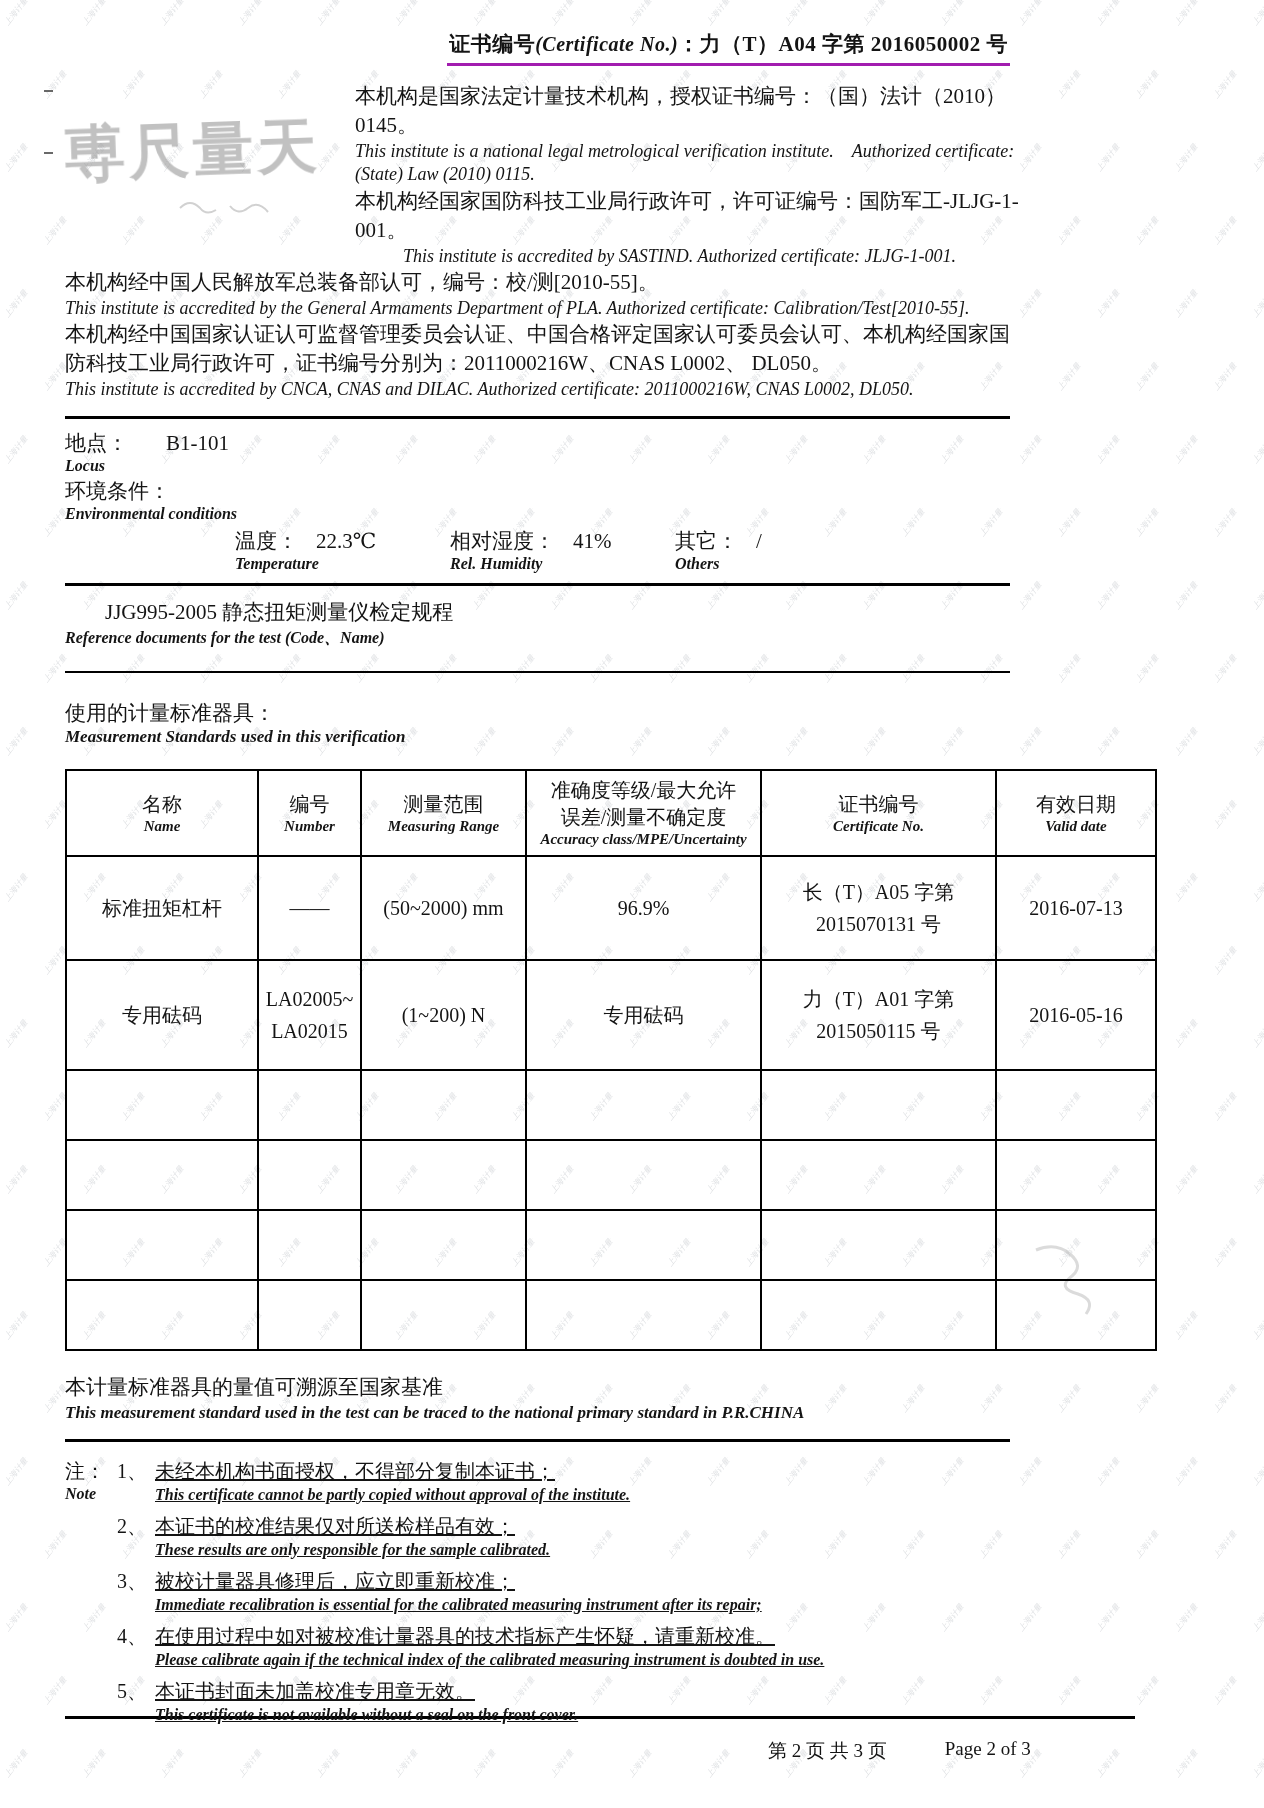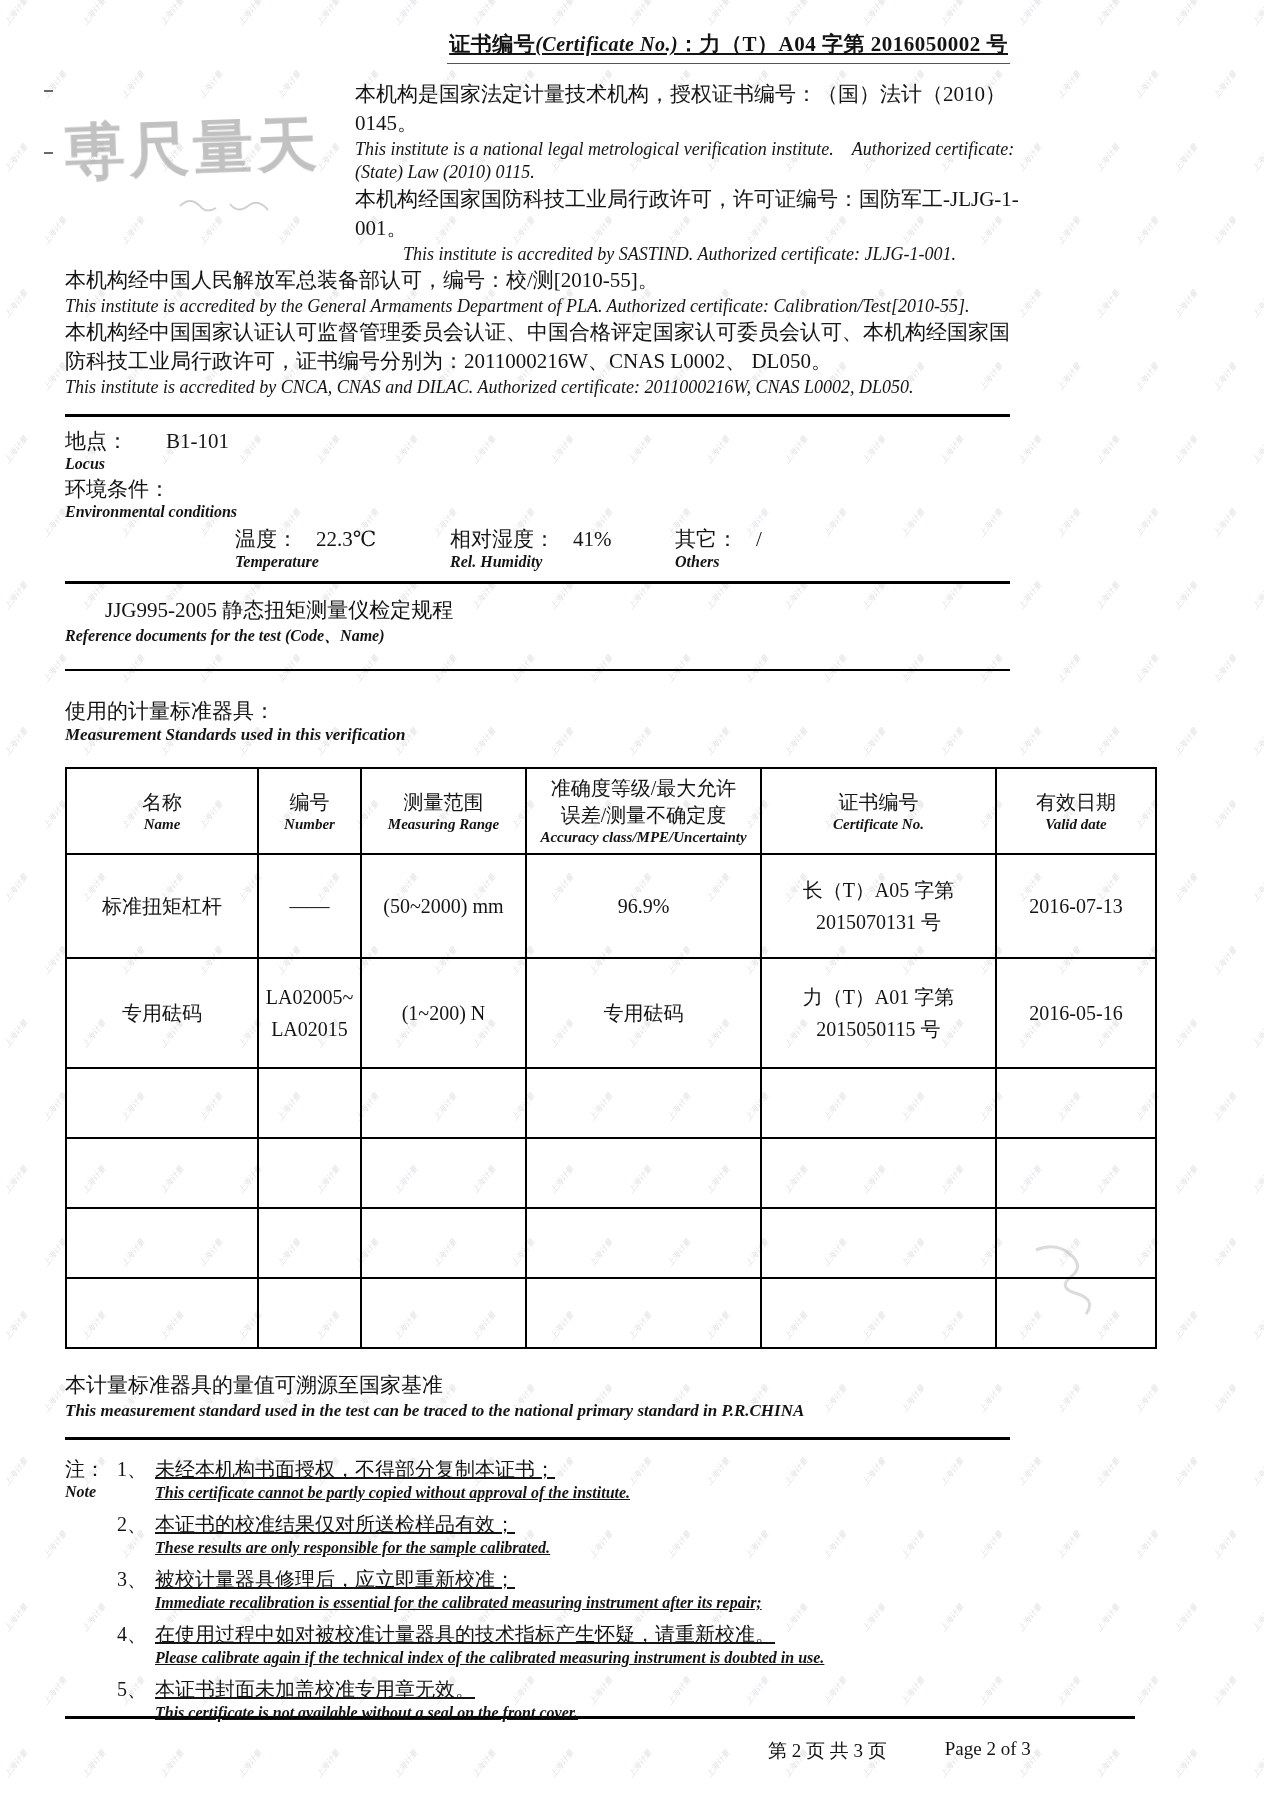--- a/index.html
+++ b/index.html
@@ -10,22 +10,22 @@
     font-family:"Liberation Serif","DejaVu Serif",serif;
     color:#141414;
   }
   .wm-layer { position:absolute; inset:0; z-index:0; pointer-events:none; }
   .wm { position:absolute; font-size:8px; color:#9aa0a8; opacity:.32;
         transform:rotate(-52deg); white-space:nowrap; font-style:italic; }
   .content { position:relative; z-index:1; padding-left:65px; width:1220px; }
 
   
   .cert-line { margin-top:30px; width:945px; text-align:right; }
-  .cert-inner { display:inline-block; border-bottom:1px solid #a21caf; padding:0 2px 5px 2px;
-                font-size:21px; font-weight:bold; letter-spacing:.5px;text-decoration:underline; }
+  .cert-inner { display:inline-block; border-bottom:3px solid #a21caf; padding:0 2px 5px 2px;
+                font-size:21px; font-weight:bold; letter-spacing:.5px; }
   .cert-en { font-weight:bold; font-style:italic; font-size:20px; }
 
   
   .inst-row { display:flex; margin-top:16px; width:1000px; }
   .stamp-col { width:290px; position:relative; flex:none; }
   .stamp-text { font-size:60px; font-weight:bold; color:#8f8f8f; opacity:.55;
                 letter-spacing:4px; transform:rotate(-2deg); margin-top:28px;
                 filter:blur(.4px); white-space:nowrap; }
   .stamp-scribble { position:absolute; left:110px; top:108px; opacity:.45; }
   .inst-col { flex:1; }

